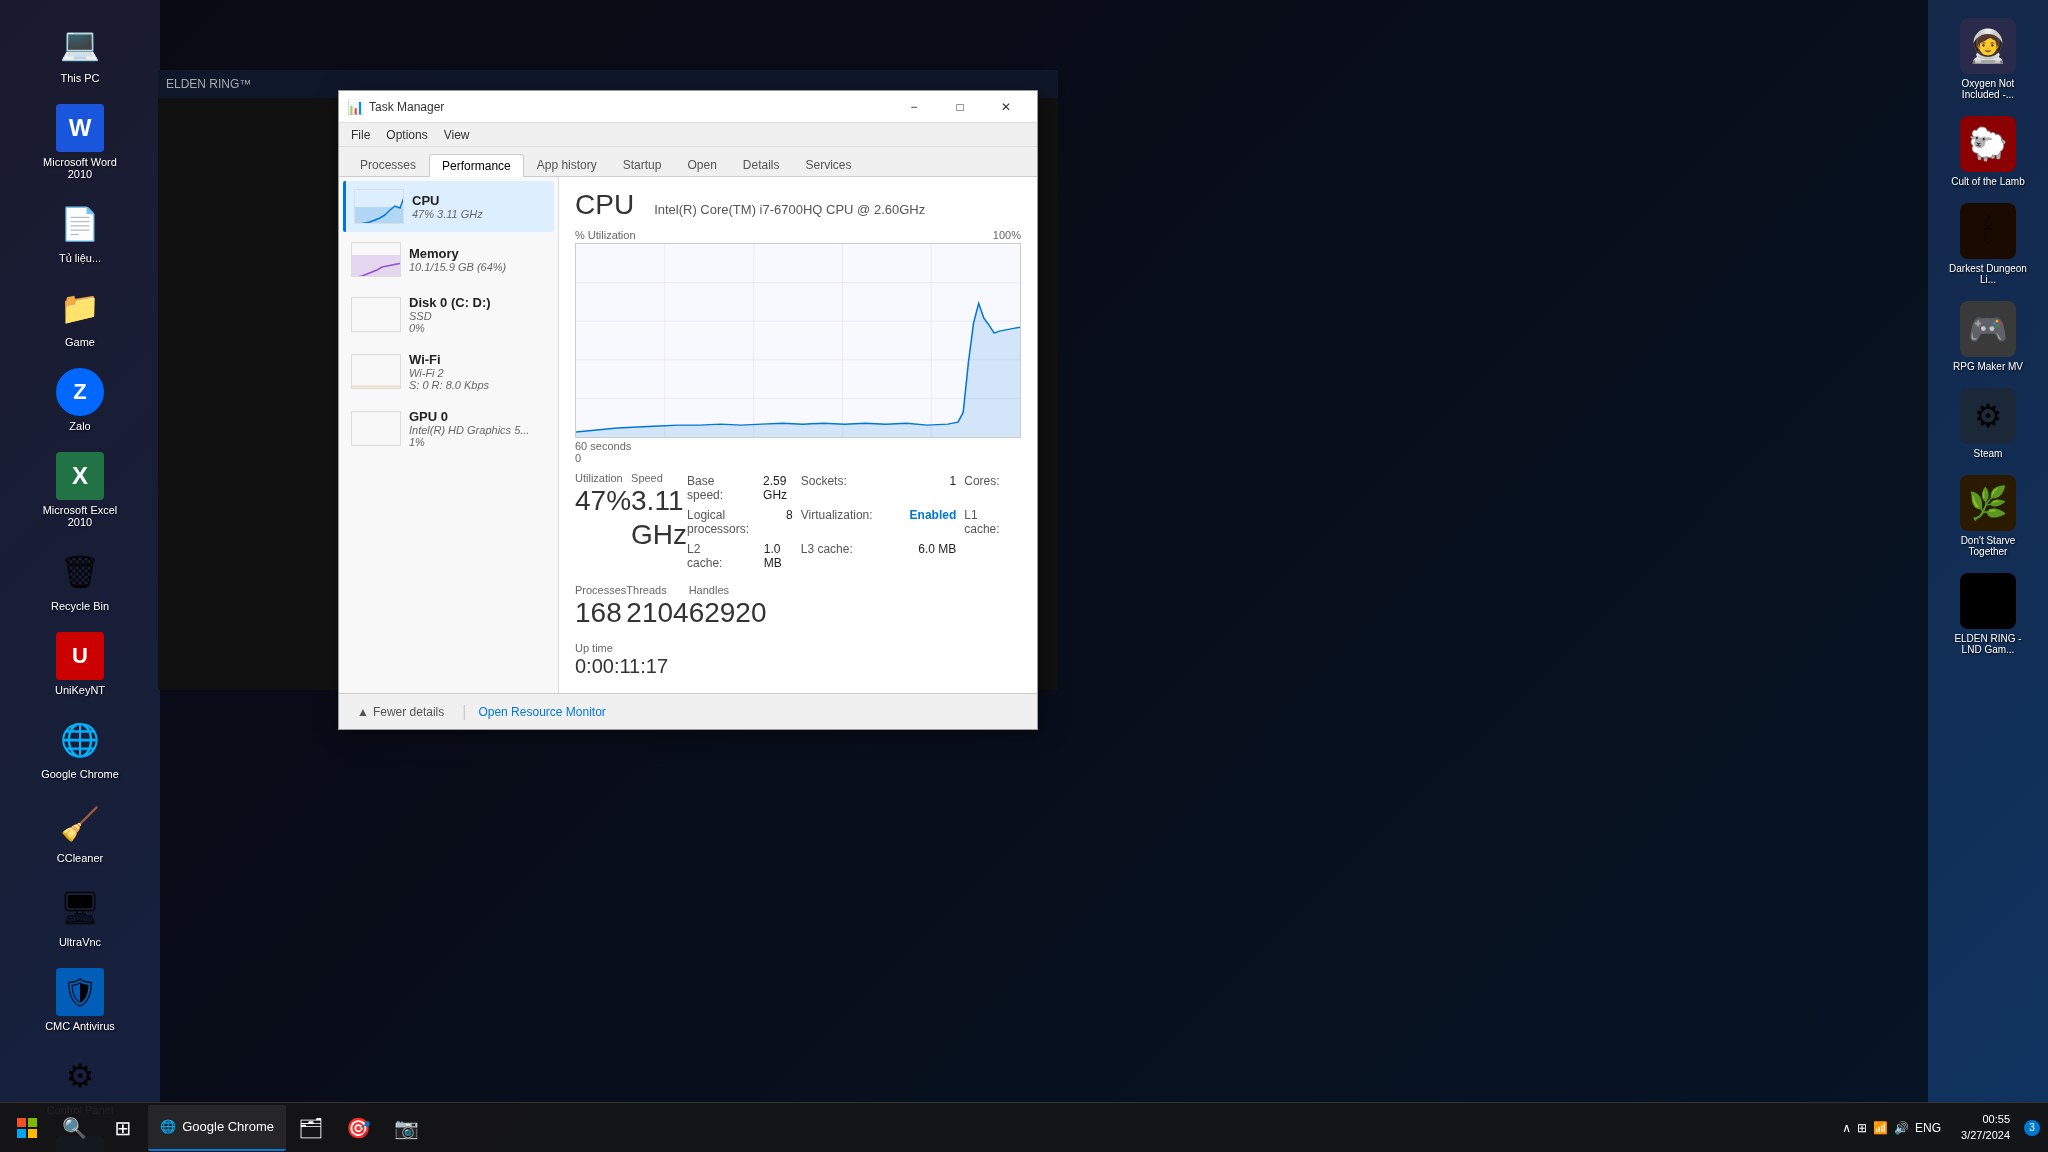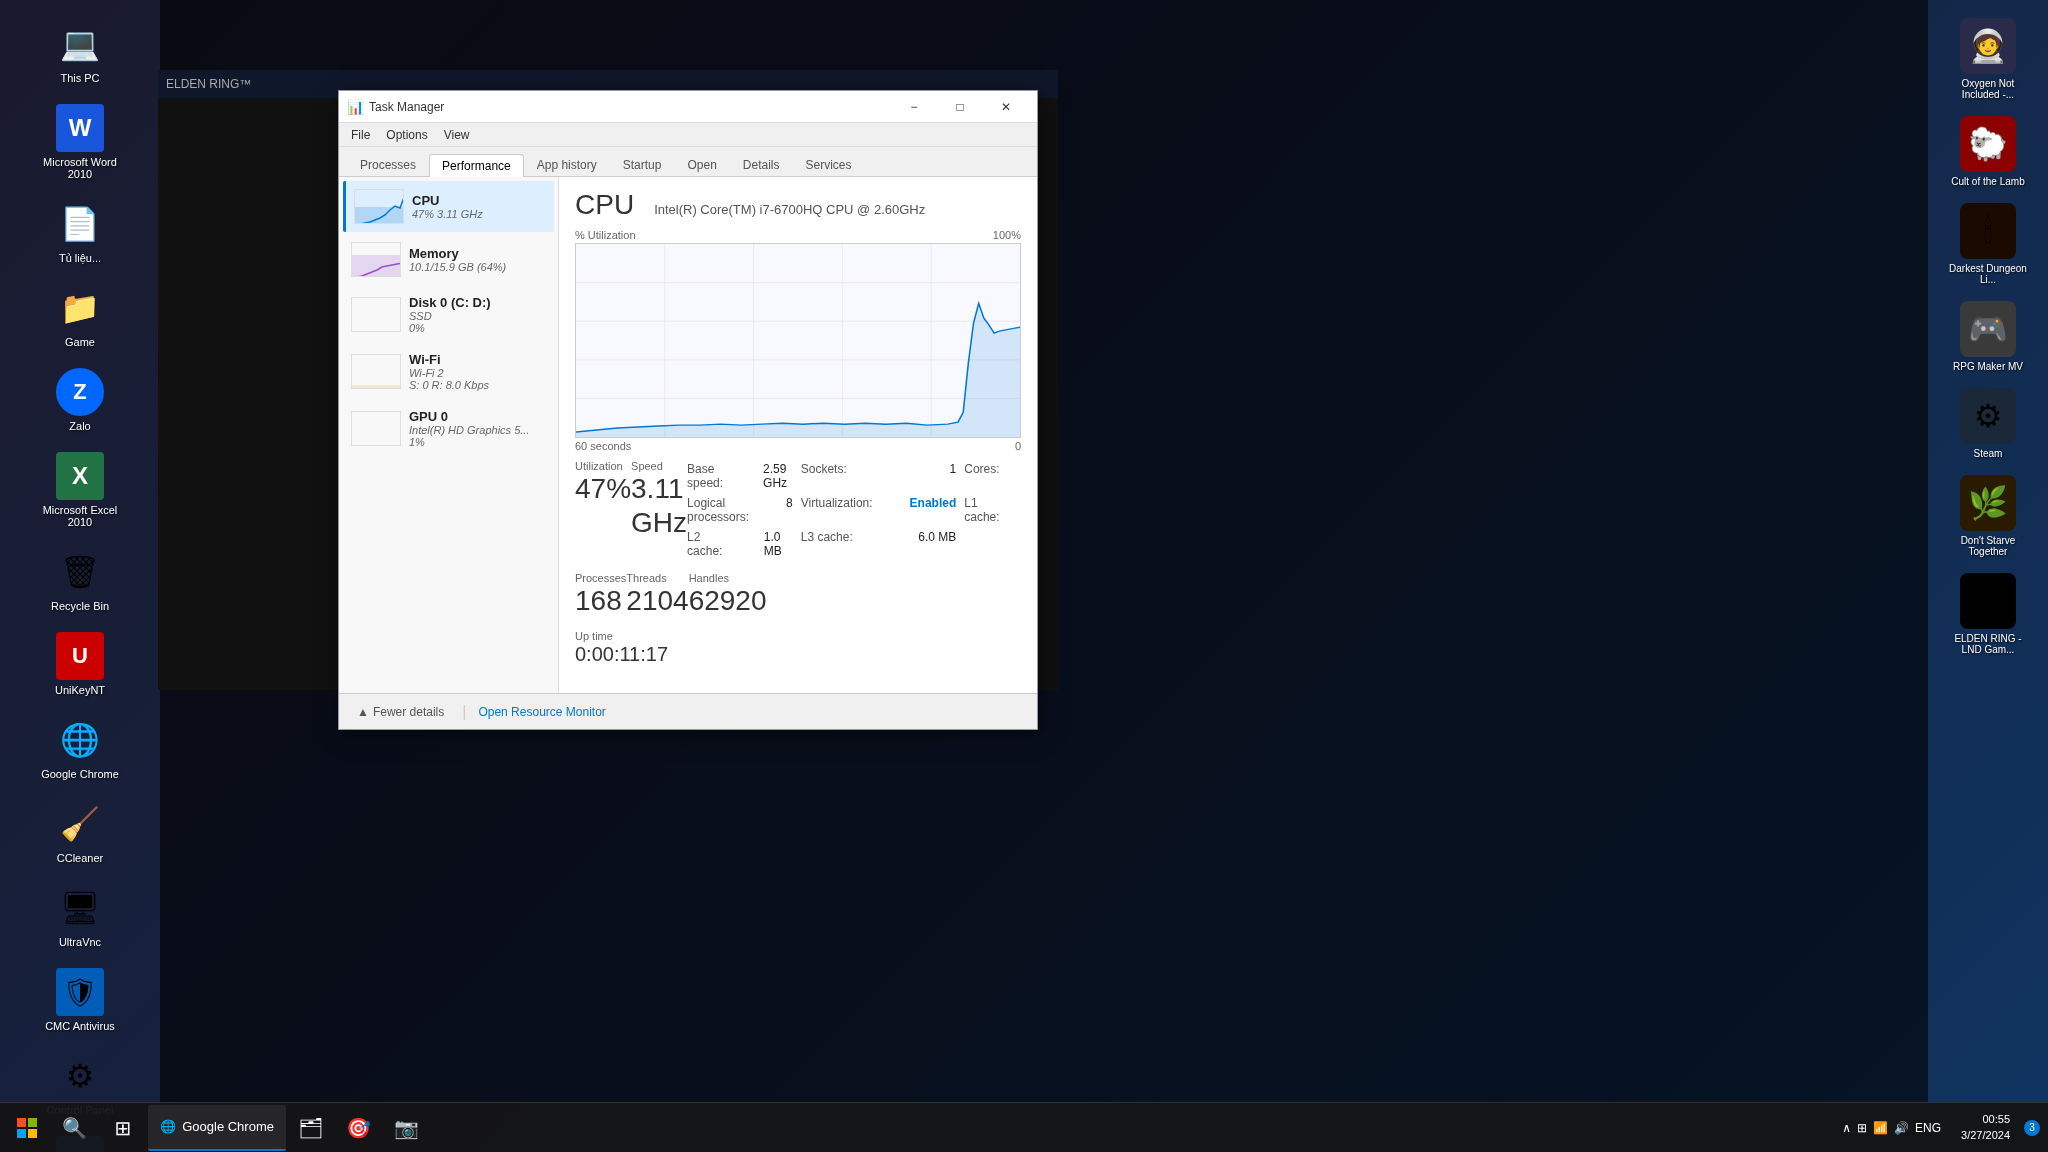--- a/index.html
+++ b/index.html
@@ -363,20 +363,21 @@
       height: 100%;
       position: absolute;
       top: 0; left: 0;
     }
     .chart-labels-bottom {
       display: flex;
       justify-content: space-between;
       font-size: 11px;
       color: #666;
       margin-top: 2px;
+      flex-direction: column;
     }
 
     
     .stats-row {
       display: flex;
       margin-bottom: 12px;
     }
     .stat-item { }
     .stat-label {
       font-size: 11px;

